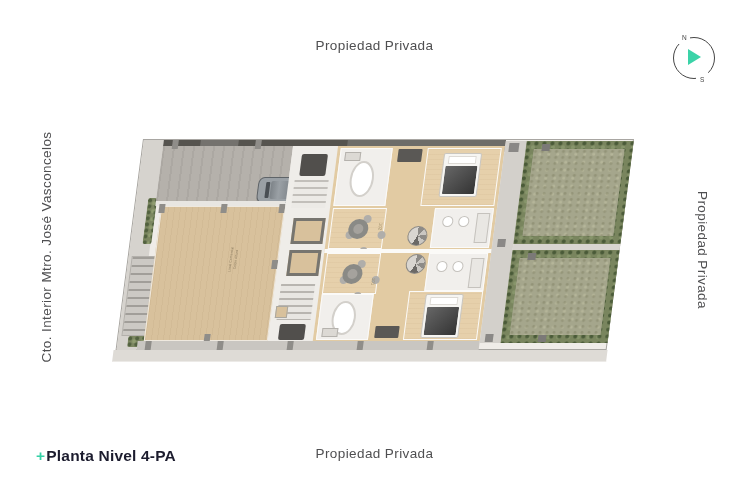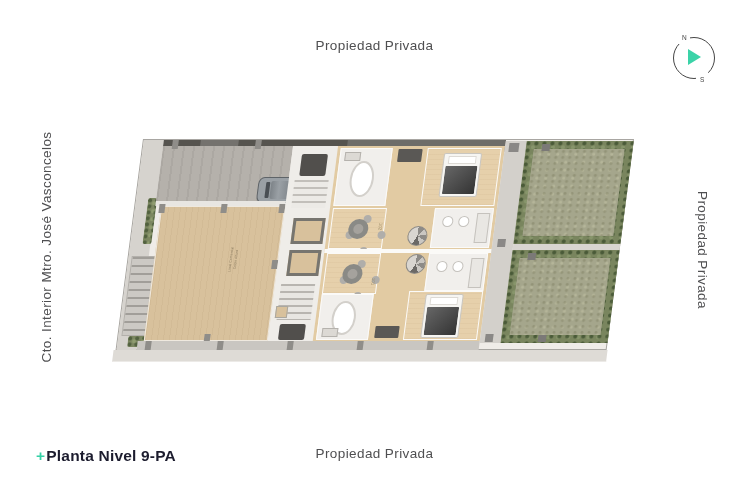--- a/index.html
+++ b/index.html
@@ -175,21 +175,21 @@
 </style>
 </head>
 <body>
 
 <div class="abs street-label label-top">Propiedad Privada</div>
 <div class="abs street-label label-bottom">Propiedad Privada</div>
 <div class="abs street-label label-left">Cto. Interior Mtro. José Vasconcelos</div>
 <div class="abs street-label label-right">Propiedad Privada</div>
 
 <div class="abs plan-title">
-  <span class="plus">+</span><span>Planta Nivel 9-PA</span>
+  <span class="plus">+</span><span>Planta Nivel 4-PA</span>
 </div>
 
 <div class="abs compass">
   <div class="compass-circle"></div>
   <div class="compass-gap gap-n"></div>
   <div class="compass-gap gap-s"></div>
   <div class="compass-letter letter-n">N</div>
   <div class="compass-letter letter-s">S</div>
   <div class="compass-needle"></div>
 </div>

